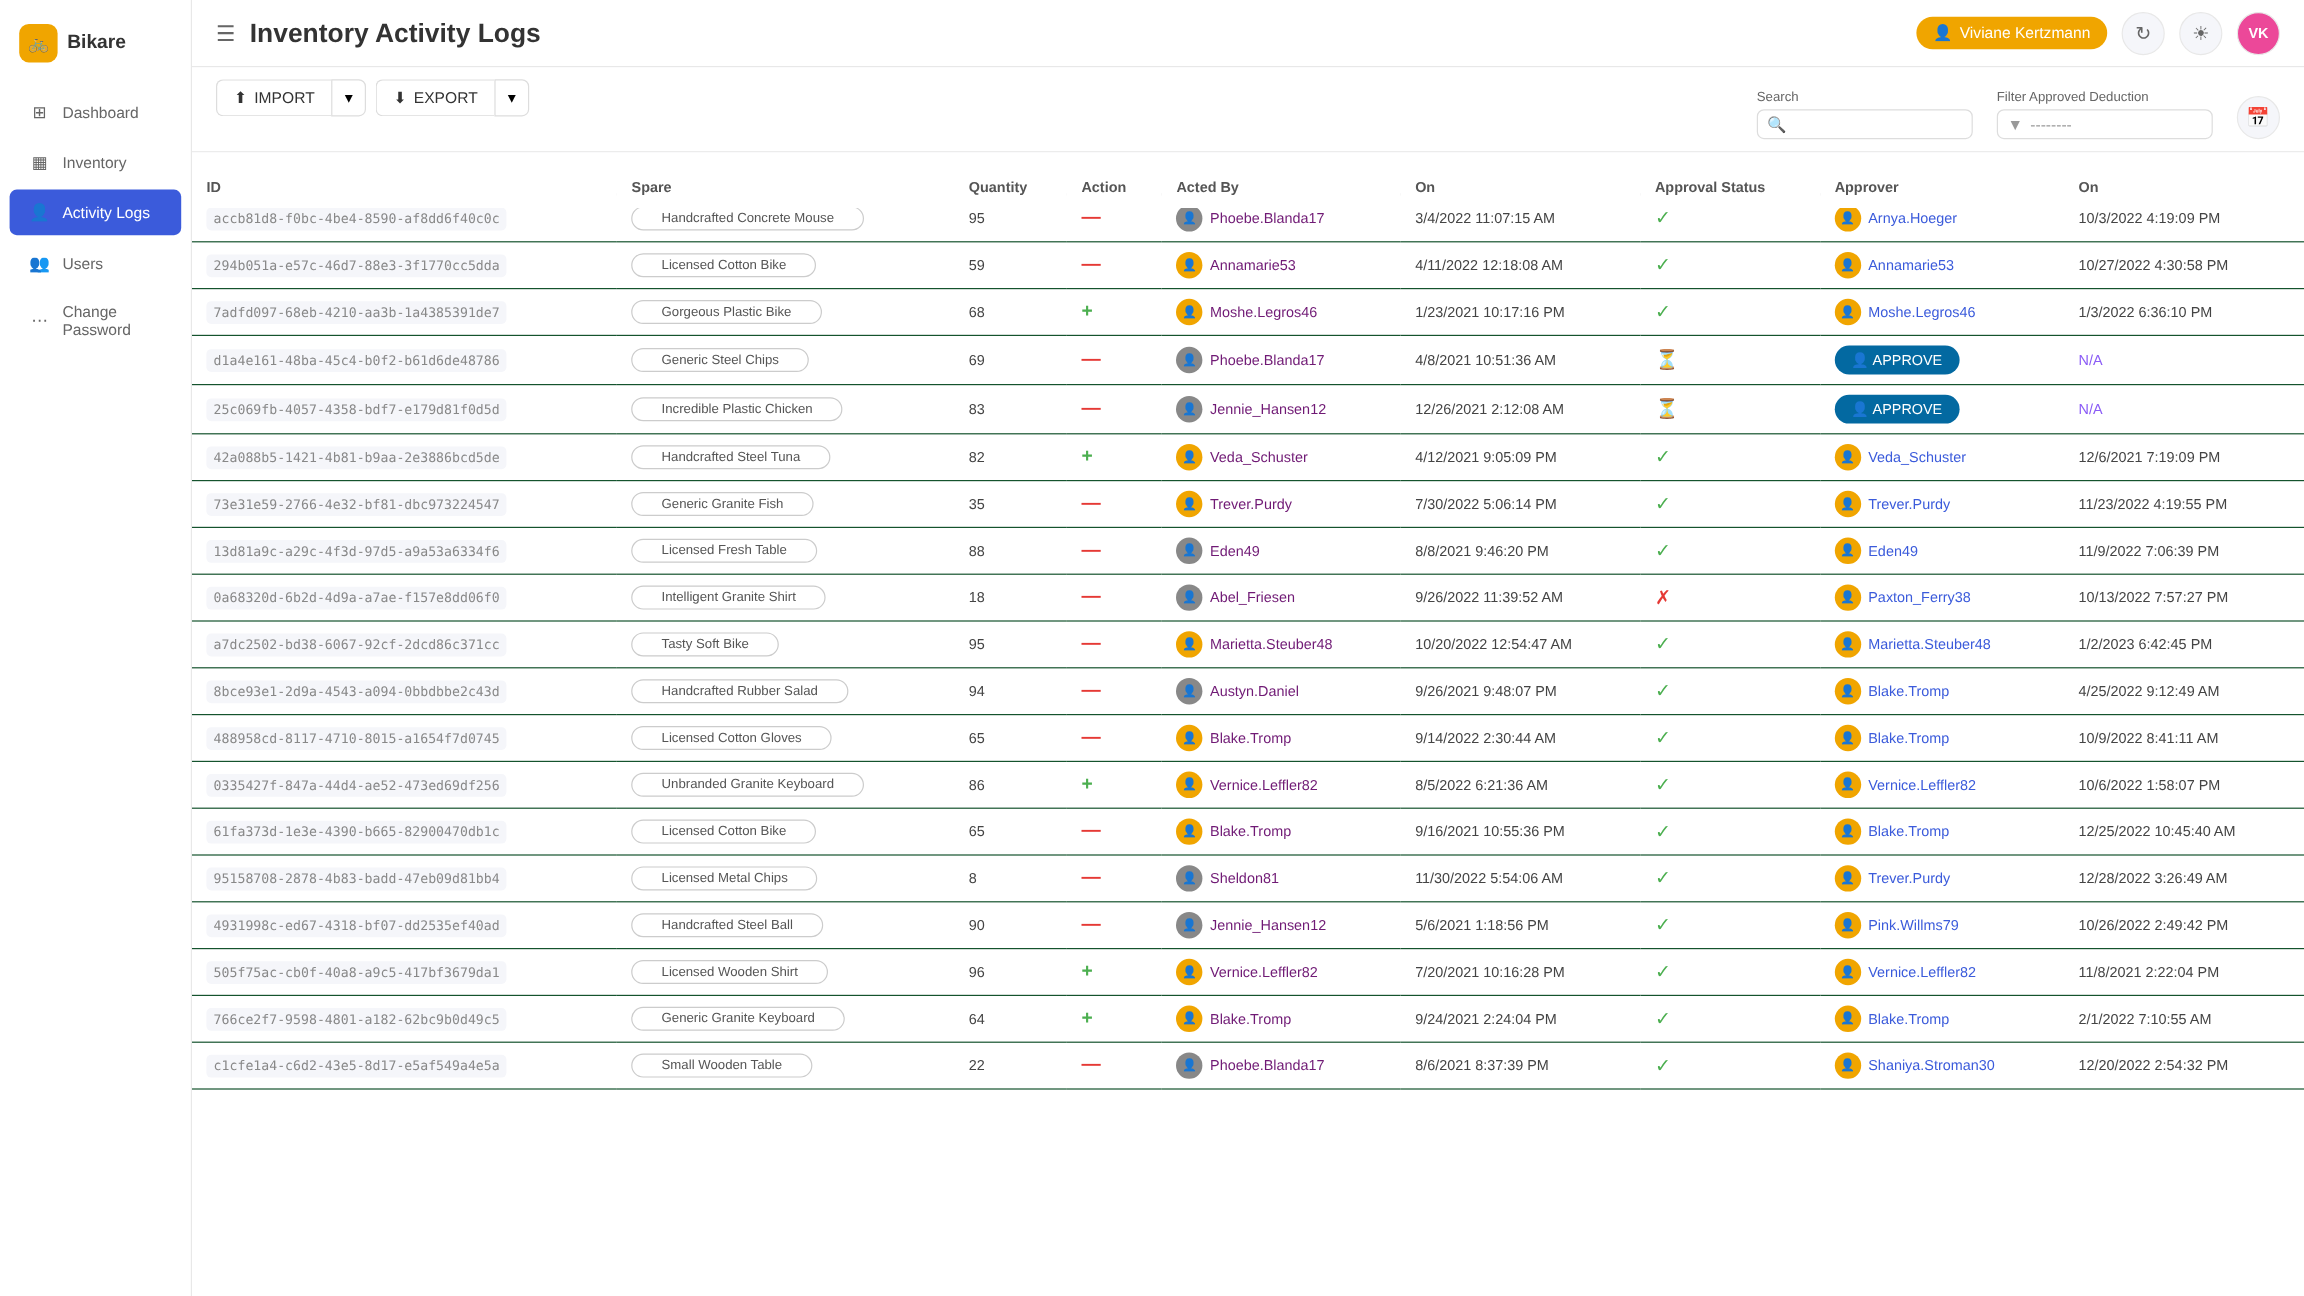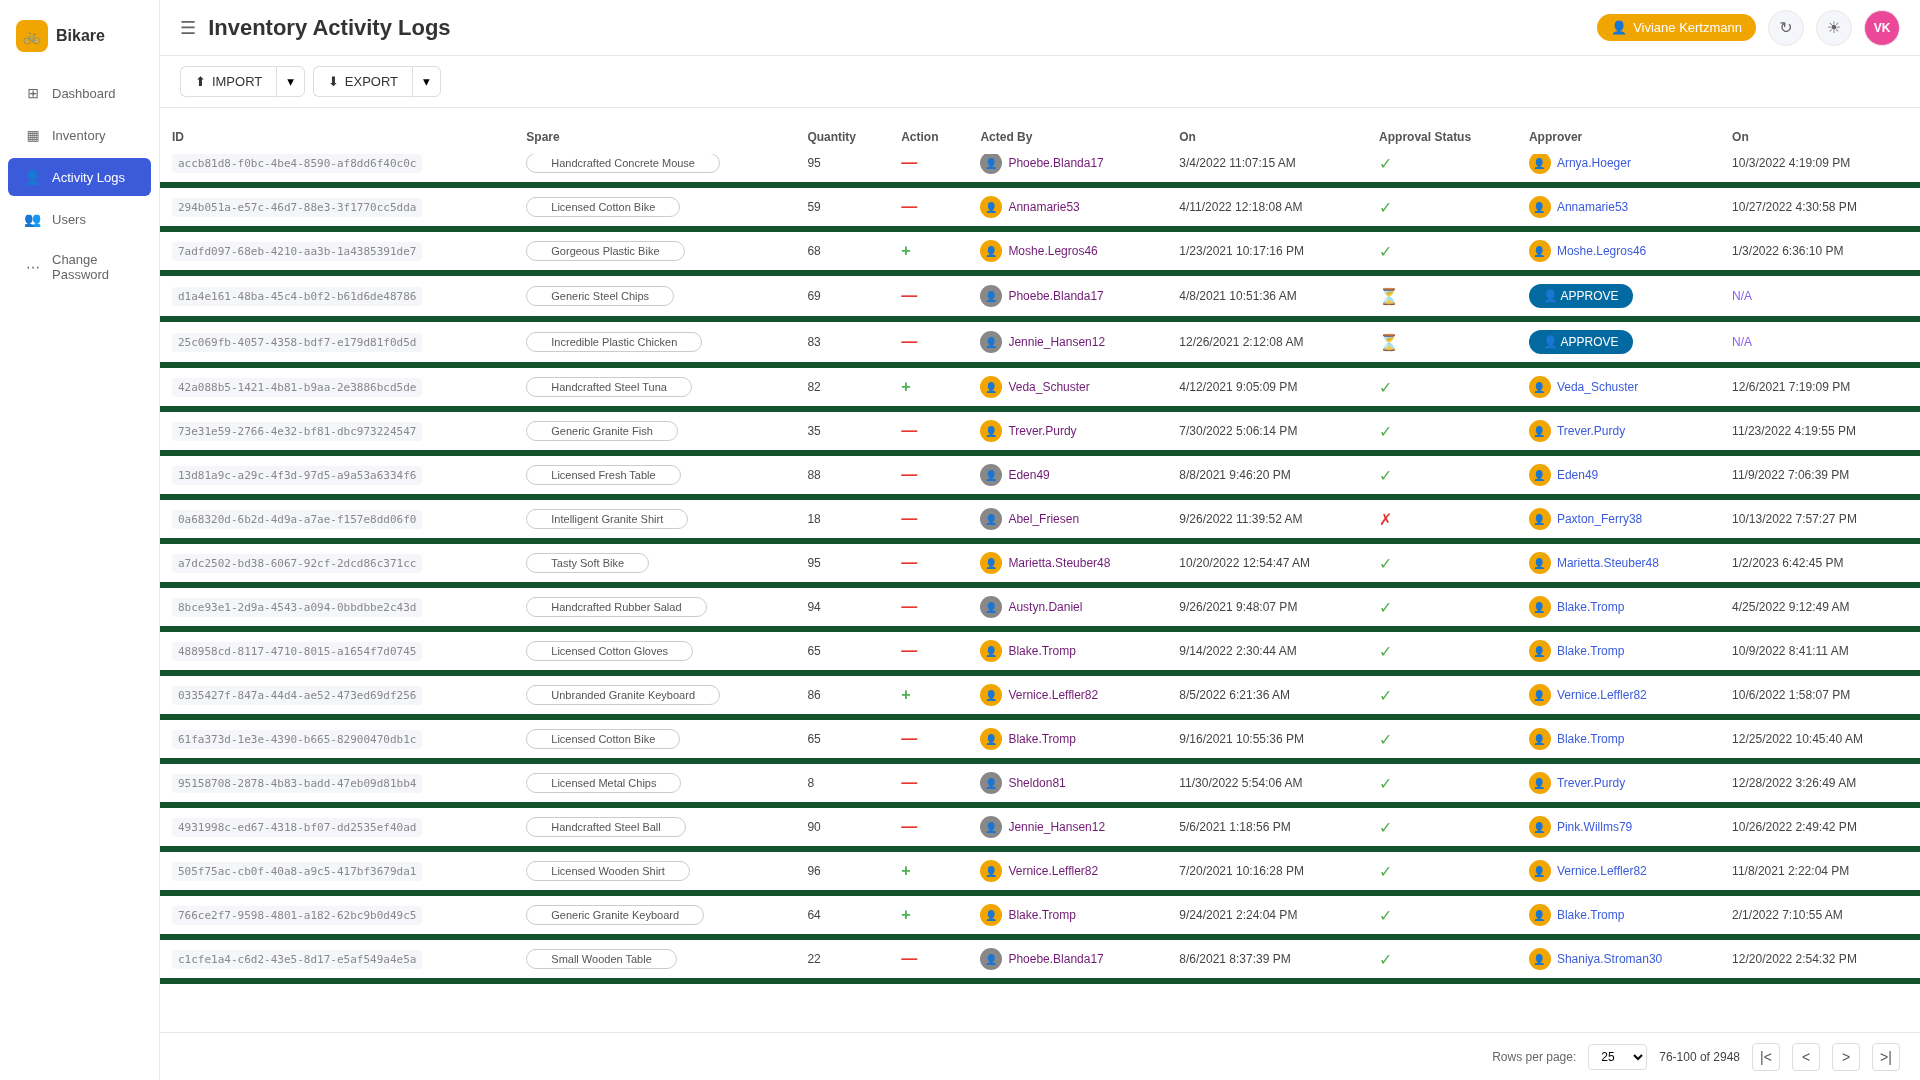--- a/index.html
+++ b/index.html
@@ -34,21 +34,21 @@
     .search-input-wrap { display: flex; align-items: center; background: #fff; border: 1px solid #ddd; border-radius: 6px; padding: 4px 8px; gap: 6px; width: 180px; }
     .search-input-wrap input { border: none; outline: none; font-size: 13px; width: 100%; background: transparent; }
     .filter-group { display: flex; flex-direction: column; }
     .filter-input-wrap { display: flex; align-items: center; background: #fff; border: 1px solid #ddd; border-radius: 6px; padding: 4px 8px; gap: 6px; width: 180px; }
 
     
     .table-container { flex: 1; overflow-y: auto; background: #fff; }
     table { width: 100%; border-collapse: collapse; }
     thead tr { border-bottom: 2px solid #e8e8e8; }
     thead th { padding: 10px 12px; text-align: left; font-size: 12px; font-weight: 600; color: #555; background: #fff; position: sticky; top: 12px; z-index: 10; white-space: nowrap; }
-    tbody tr { border-bottom: 6px solid #14532d; }
+    tbody tr { border-bottom: 1px solid #14532d; }
     tbody td { padding: 8px 12px; font-size: 12px; color: #444; vertical-align: middle; }
 
     .id-cell { font-size: 11px; color: #888; font-family: monospace; background: #f5f6fa; border-radius: 4px; padding: 3px 6px; display: inline-block; }
     .spare-badge { display: inline-flex; align-items: center; border: 1px solid #ccc; border-radius: 20px; padding: 3px 24px; font-size: 11px; color: #555; white-space: nowrap; cursor: pointer; }
     .action-plus { color: #4CAF50; font-size: 16px; font-weight: bold; }
     .action-minus { color: #e53935; font-size: 16px; font-weight: bold; }
     .actor-cell { display: flex; align-items: center; gap: 6px; }
     .actor-avatar { width: 22px; height: 22px; border-radius: 50%; background: #f0a500; display: flex; align-items: center; justify-content: center; color: white; font-size: 10px; flex-shrink: 0; }
     .actor-avatar.grey { background: #888; }
     .actor-name { color: #701a75; font-size: 12px; cursor: pointer; }
@@ -133,20 +133,37 @@
           </button>
           <button class="btn-dropdown">▾</button>
         </div>
         <div class="btn-group">
           <button class="btn">
             <span>⬇</span>
             <span>EXPORT</span>
           </button>
           <button class="btn-dropdown">▾</button>
         </div>
+      </div>
+      <div class="search-filter-row">
+        <div class="search-group">
+          <div class="search-label">Search</div>
+          <div class="search-input-wrap">
+            <span style="color:#999;">🔍</span>
+            <input type="text" style="border: none; outline: none; font-size: 13px; width: 100%;">
+          </div>
+        </div>
+        <div class="filter-group">
+          <div class="search-label">Filter Approved Deduction</div>
+          <div class="filter-input-wrap">
+            <span style="color:#999;">▼</span>
+            <span style="color:#999;font-size:13px;">--------</span>
+          </div>
+        </div>
+        <div class="topbar-icon-btn" style="margin-top:14px;">📅</div>
       </div>
     </div>
 
     <div class="table-container">
       <table>
         <thead>
           <tr>
             <th>ID</th>
             <th>Spare</th>
             <th>Quantity</th>
@@ -549,28 +566,15 @@
       <div class="approver-avatar">👤</div>
       <span class="approver-name">Shaniya.Stroman30</span>
     </div>
               </td>
               <td>12/20/2022 2:54:32 PM</td>
             </tr>
           </tbody>
       </table>
     </div>
 
-    <div class="pagination">
-      <span class="pagination-label">Rows per page:</span>
-      <select class="pagination-select">
-        <option>25</option>
-        <option>50</option>
-        <option>100</option>
-      </select>
-      <span class="pagination-info">76-100 of 2948</span>
-      <button class="pagination-btn">|&lt;</button>
-      <button class="pagination-btn">&lt;</button>
-      <button class="pagination-btn">&gt;</button>
-      <button class="pagination-btn">&gt;|</button>
-    </div>
 
   </div>
 </div>
 
 </body></html>

